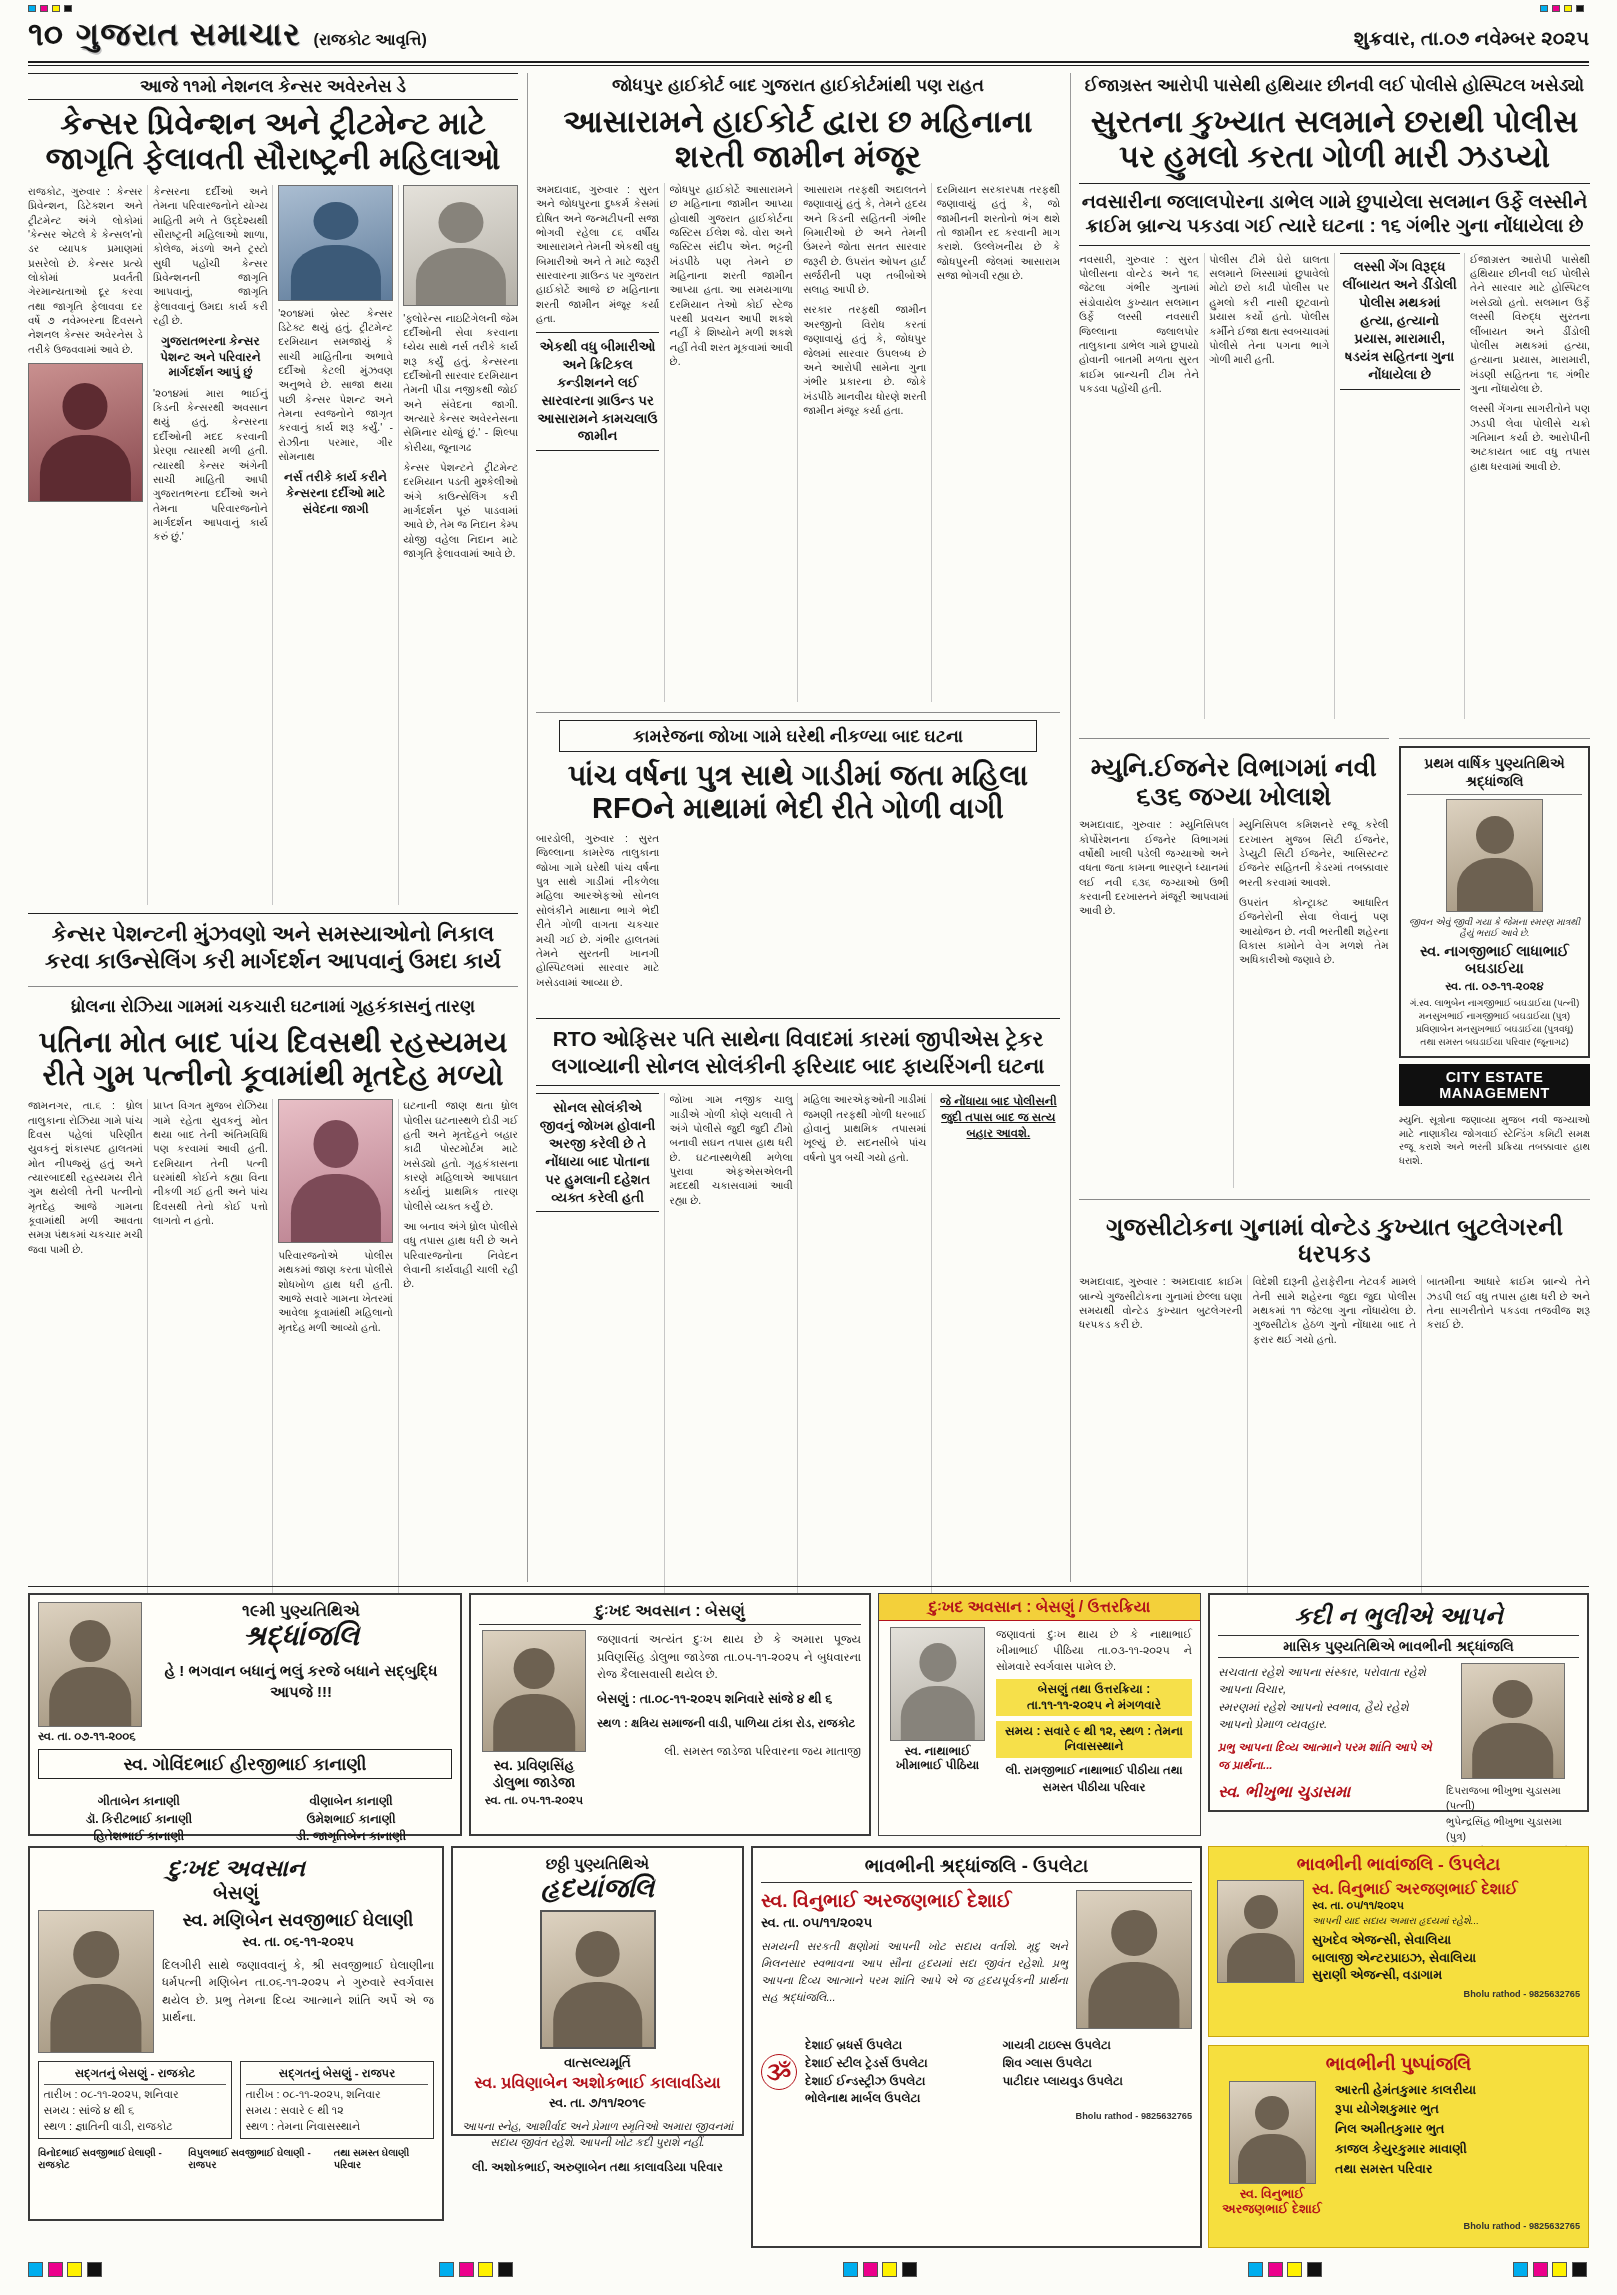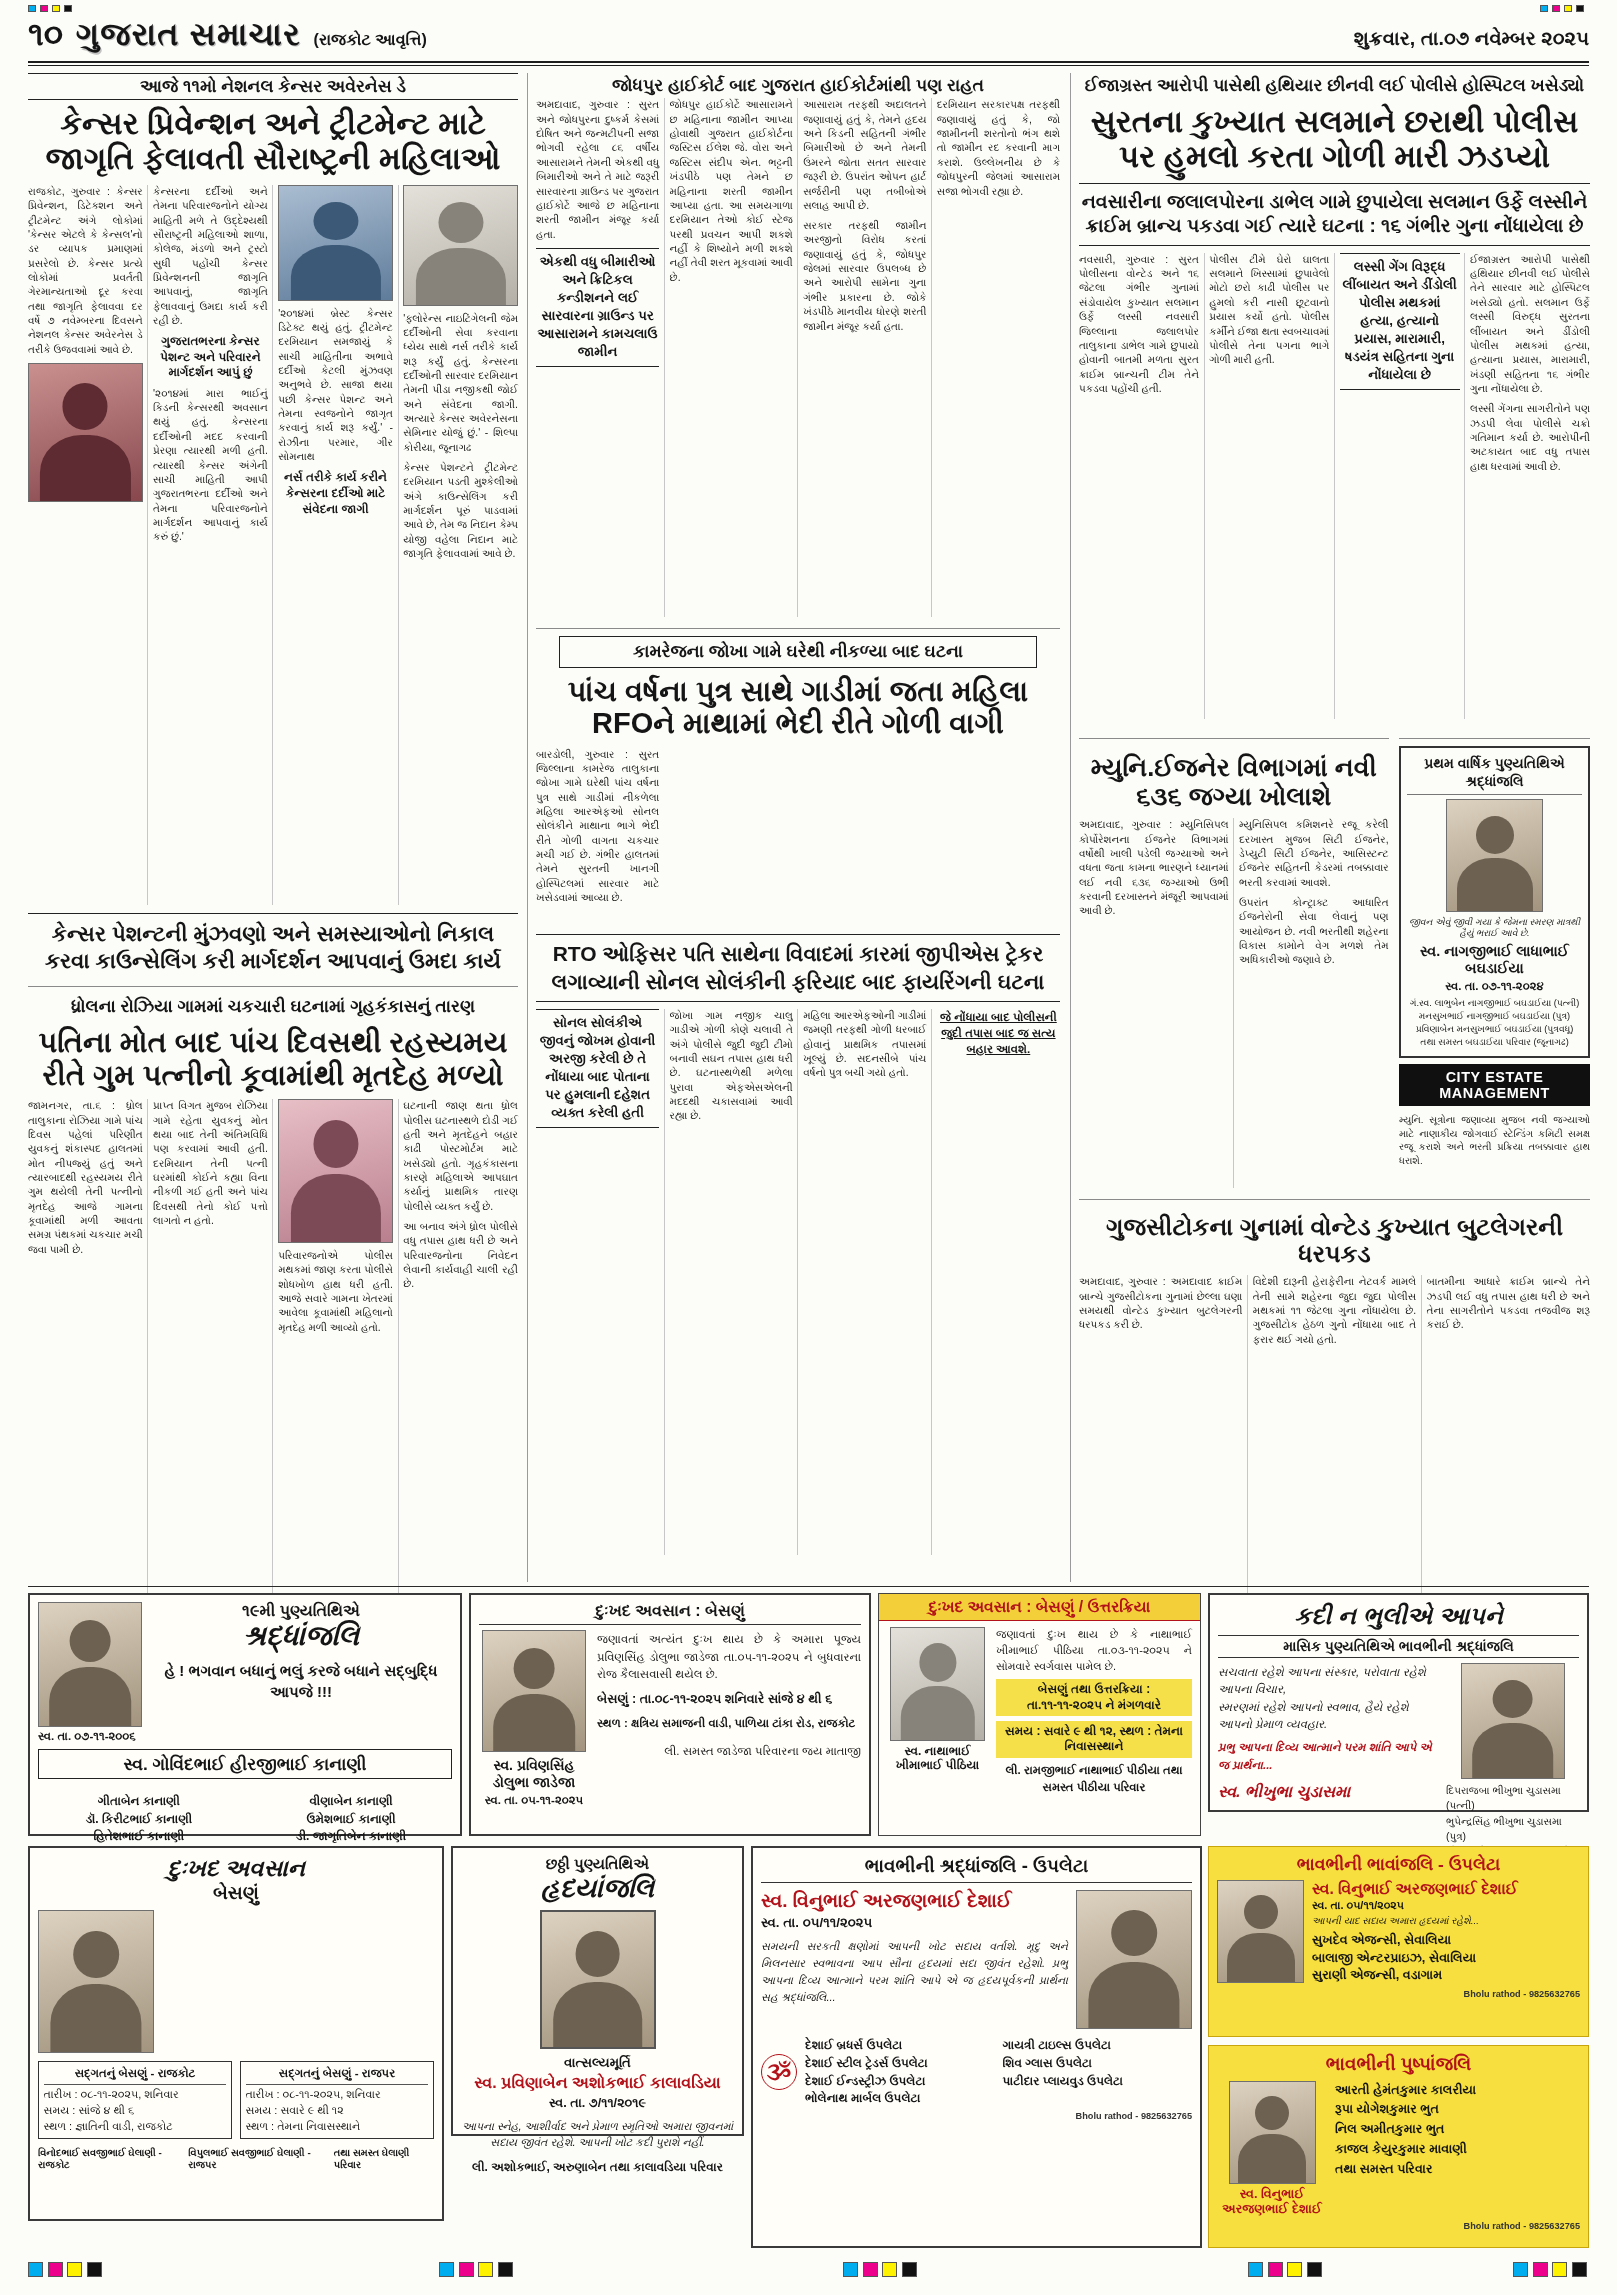--- a/index.html
+++ b/index.html
@@ -142,20 +142,21 @@
         <p>પરિવારજનોએ પોલીસ મથકમાં જાણ કરતા પોલીસે શોધખોળ હાથ ધરી હતી. આજે સવારે ગામના ખેતરમાં આવેલા કૂવામાંથી મહિલાનો મૃતદેહ મળી આવ્યો હતો.</p>
         <p>ઘટનાની જાણ થતા ધ્રોલ પોલીસ ઘટનાસ્થળે દોડી ગઈ હતી અને મૃતદેહને બહાર કાઢી પોસ્ટમોર્ટમ માટે ખસેડ્યો હતો. ગૃહકંકાસના કારણે મહિલાએ આપઘાત કર્યાનું પ્રાથમિક તારણ પોલીસે વ્યક્ત કર્યું છે.</p>
         <p>આ બનાવ અંગે ધ્રોલ પોલીસે વધુ તપાસ હાથ ધરી છે અને પરિવારજનોના નિવેદન લેવાની કાર્યવાહી ચાલી રહી છે.</p>
       </div>
     </article>
   </section>
 
   <section class="colM">
     <article>
       <div class="kicker">જોધપુર હાઈકોર્ટ બાદ ગુજરાત હાઈકોર્ટમાંથી પણ રાહત</div>
+      <h1 class="hl hl-54">આસારામને હાઈકોર્ટ દ્વારા છ મહિનાના શરતી જામીન મંજૂર</h1>
       <div class="body cols4 h-asaram">
         <p>અમદાવાદ, ગુરુવાર : સુરત અને જોધપુરના દુષ્કર્મ કેસમાં દોષિત અને જન્મટીપની સજા ભોગવી રહેલા ૮૬ વર્ષીય આસારામને તેમની એકથી વધુ બિમારીઓ અને તે માટે જરૂરી સારવારના ગ્રાઉન્ડ પર ગુજરાત હાઈકોર્ટે આજે છ મહિનાના શરતી જામીન મંજૂર કર્યા હતા.</p>
         <div class="bold-block">એકથી વધુ બીમારીઓ અને ક્રિટિકલ કન્ડીશનને લઈ સારવારના ગ્રાઉન્ડ પર આસારામને કામચલાઉ જામીન</div>
         <p>જોધપુર હાઈકોર્ટે આસારામને છ મહિનાના જામીન આપ્યા હોવાથી ગુજરાત હાઈકોર્ટના જસ્ટિસ ઈલેશ જે. વોરા અને જસ્ટિસ સંદીપ એન. ભટ્ટની ખંડપીઠે પણ તેમને છ મહિનાના શરતી જામીન આપ્યા હતા. આ સમયગાળા દરમિયાન તેઓ કોઈ સ્ટેજ પરથી પ્રવચન આપી શકશે નહીં કે શિષ્યોને મળી શકશે નહીં તેવી શરત મૂકવામાં આવી છે.</p>
         <p>આસારામ તરફથી અદાલતને જણાવાયું હતું કે, તેમને હૃદય અને કિડની સહિતની ગંભીર બિમારીઓ છે અને તેમની ઉંમરને જોતા સતત સારવાર જરૂરી છે. ઉપરાંત ઓપન હાર્ટ સર્જરીની પણ તબીબોએ સલાહ આપી છે.</p>
         <p>સરકાર તરફથી જામીન અરજીનો વિરોધ કરતાં જણાવાયું હતું કે, જોધપુર જેલમાં સારવાર ઉપલબ્ધ છે અને આરોપી સામેના ગુના ગંભીર પ્રકારના છે. જોકે ખંડપીઠે માનવીય ધોરણે શરતી જામીન મંજૂર કર્યા હતા.</p>
         <p>દરમિયાન સરકારપક્ષ તરફથી જણાવાયું હતું કે, જો જામીનની શરતોનો ભંગ થશે તો જામીન રદ કરવાની માગ કરાશે. ઉલ્લેખનીય છે કે જોધપુરની જેલમાં આસારામ સજા ભોગવી રહ્યા છે.</p>
       </div>
     </article>
 
@@ -298,20 +299,25 @@
         <div style="font-size:10.4px;line-height:1.45">ગૌરવ ભુપેન્દ્રસિંહ ચુડાસમા (પૌત્ર)</div>
       </div>
     </div>
   </div>
 
   <div class="ad" style="left:28px;top:1846px;width:416px;height:375px">
     <div class="script" style="font-size:23px;font-style:italic">દુઃખદ અવસાન</div>
     <div class="script" style="font-size:18.5px">બેસણું</div>
     <div class="adrow" style="margin-top:5.8px">
       <div class="photo ph-sepia ph-fix" style="width:116px;height:143px"></div>
+      <div style="flex:1">
+        <div class="adname" style="font-size:18px">સ્વ. મણિબેન સવજીભાઈ ઘેલાણી</div>
+        <div style="font-size:13.3px;font-weight:800;text-align:center;margin:3.5px 0 5.8px">સ્વ. તા. ૦૬-૧૧-૨૦૨૫</div>
+        <p style="font-size:11.6px;line-height:1.5;text-align:justify">દિલગીરી સાથે જણાવવાનું કે, શ્રી સવજીભાઈ ઘેલાણીના ધર્મપત્ની મણિબેન તા.૦૬-૧૧-૨૦૨૫ ને ગુરુવારે સ્વર્ગવાસ થયેલ છે. પ્રભુ તેમના દિવ્ય આત્માને શાંતિ અર્પે એ જ પ્રાર્થના.</p>
+      </div>
     </div>
     <div class="adrow" style="margin-top:8px">
       <div class="besbox">
         <div class="bt">સદ્ગતનું બેસણું - રાજકોટ</div>
         <div>તારીખ : ૦૮-૧૧-૨૦૨૫, શનિવાર</div>
         <div>સમય : સાંજે ૪ થી ૬</div>
         <div>સ્થળ : જ્ઞાતિની વાડી, રાજકોટ</div>
       </div>
       <div class="besbox">
         <div class="bt">સદ્ગતનું બેસણું - રાજપર</div>

